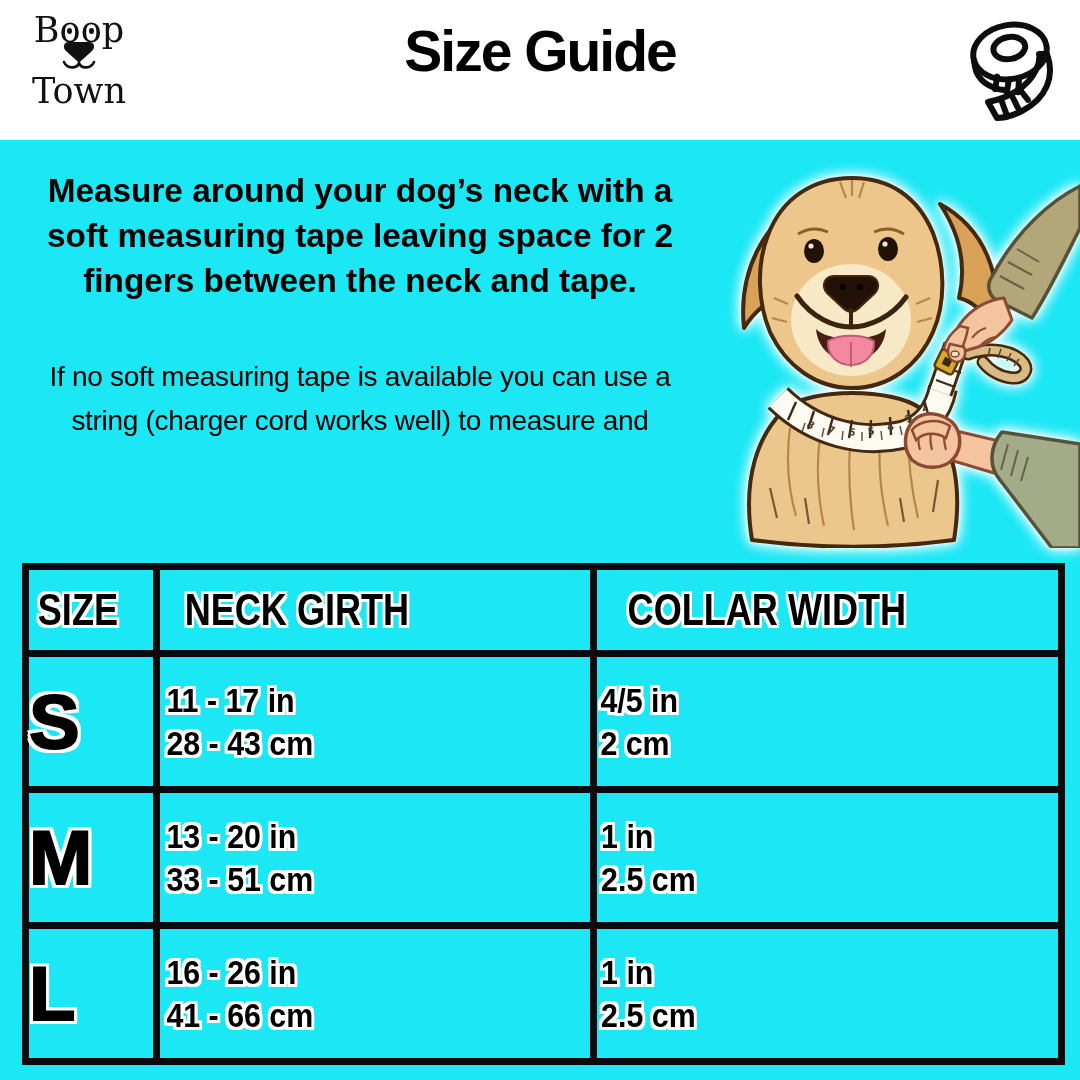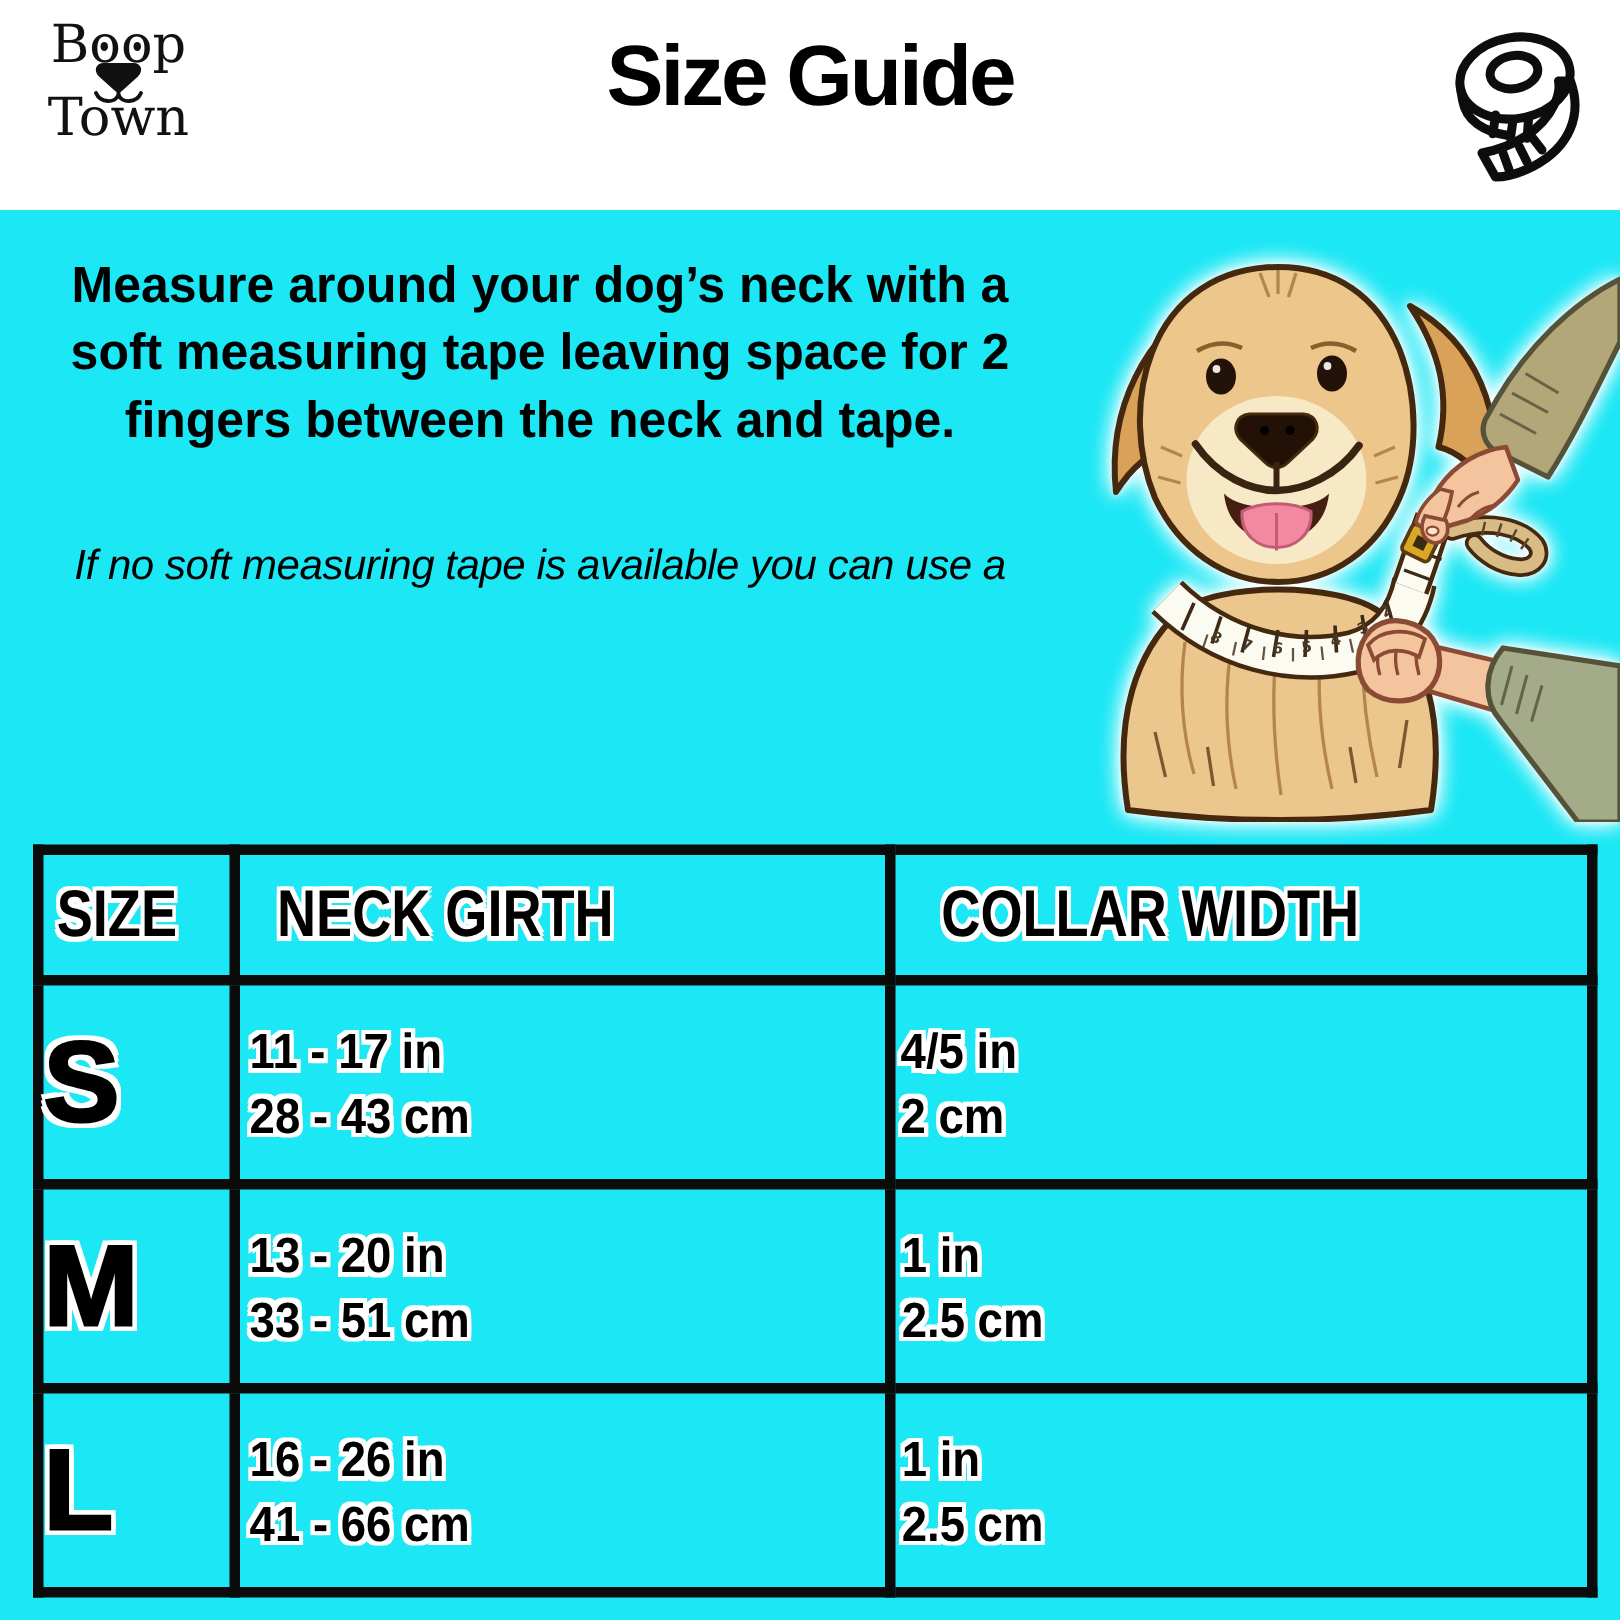--- a/index.html
+++ b/index.html
@@ -9,30 +9,30 @@
     font-family:"Liberation Sans",sans-serif;color:#000;
   }
   
   .header{position:absolute;left:0;top:0;width:1080px;height:140px;background:#FFFFFF;}
   .logo{position:absolute;left:16px;top:12px;width:126px;text-align:center;
         font-family:"DejaVu Serif","Liberation Serif",serif;font-size:35px;line-height:36px;color:#111;}
   .logo-line1{position:relative;display:inline-block;}
   .eye-dot{position:absolute;width:5px;height:6px;border-radius:50%;background:#111;top:16px;}
   .eye-dot.e1{left:33px;} .eye-dot.e2{left:55px;}
   .logo-nose{display:block;margin:-8px auto -9px auto;}
-  .logo-line2{display:block;margin-top:0px;}
+  .logo-line2{display:block;margin-top:12px;}
   .page-title{position:absolute;left:50%;top:18px;transform:translateX(-50%);
       font-size:57px;font-weight:700;letter-spacing:-2px;white-space:nowrap;}
   .tape-icon{position:absolute;right:12px;top:8px;}
   
   .intro-bold{position:absolute;left:20px;top:168px;width:680px;text-align:center;
       font-weight:700;font-size:34px;line-height:45px;transform:scaleX(.98);transform-origin:center;}
   .intro-bold span{display:block;}
   .intro-italic{position:absolute;left:20px;top:355px;width:680px;text-align:center;
-      font-style:italic;font-size:28px;line-height:44px;letter-spacing:-0.3px;}
+      font-size:28px;line-height:44px;letter-spacing:-0.3px;}
   .intro-italic span{display:block;}
   
   .dog-illo{position:absolute;left:700px;top:148px;width:380px;height:400px;
       filter:drop-shadow(0 0 7px rgba(255,255,255,.95)) drop-shadow(0 0 2px rgba(255,255,255,.9));}
   
   .size-table{position:absolute;left:22px;top:563px;width:1036px;border-collapse:collapse;table-layout:fixed;}
   .size-table td,.size-table th{border:7px solid #0B0B0B;text-align:left;vertical-align:middle;padding:0;}
   .size-table tr.hdr{height:87px;}
   .size-table tr.row{height:136px;}
   .hdr-label{display:inline-block;font-weight:700;font-size:44px;letter-spacing:0px;
@@ -85,20 +85,21 @@
   </div>
 
   <div class="intro-bold">
     <span>Measure around your dog’s neck with a</span>
     <span>soft measuring tape leaving space for 2</span>
     <span>fingers between the neck and tape.</span>
   </div>
 
   <div class="intro-italic">
     <span>If no soft measuring tape is available you can use a</span>
+    <span>string (charger cord works well) to measure and</span>
   </div>
 
   <svg class="dog-illo" viewBox="0 0 380 400" width="380" height="400">
 
     <g>
       <path d="M52,392 C42,330 58,286 86,260 C112,240 192,240 220,260 C250,286 264,330 254,392 C186,401 120,401 52,392 Z" fill="#ECC78D" stroke="#45290F" stroke-width="4" stroke-linejoin="round"></path>
       <g stroke="#B08044" stroke-width="2.2" fill="none" opacity=".9">
         <path d="M90,280 C86,310 88,340 96,368"></path>
         <path d="M120,290 C116,320 118,350 124,378"></path>
         <path d="M150,295 C148,325 150,355 154,382"></path>

